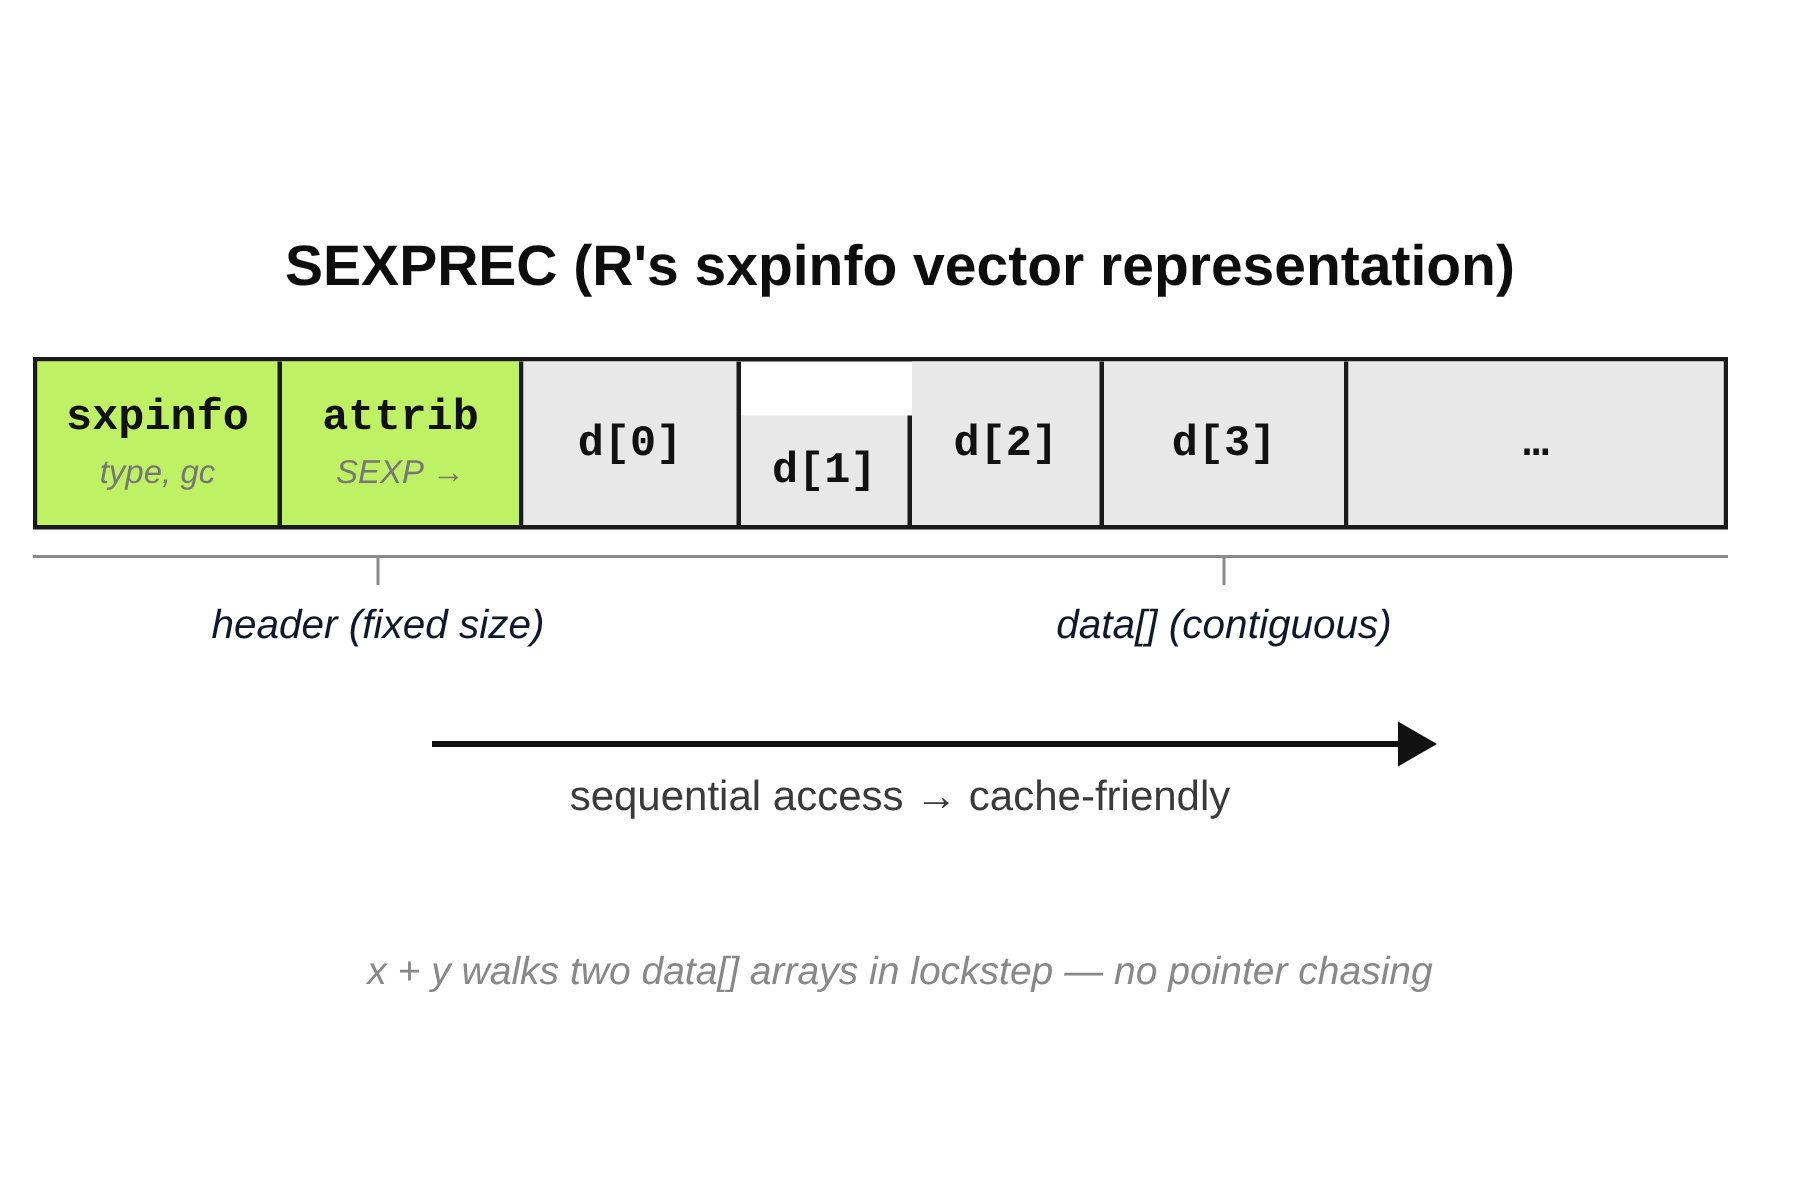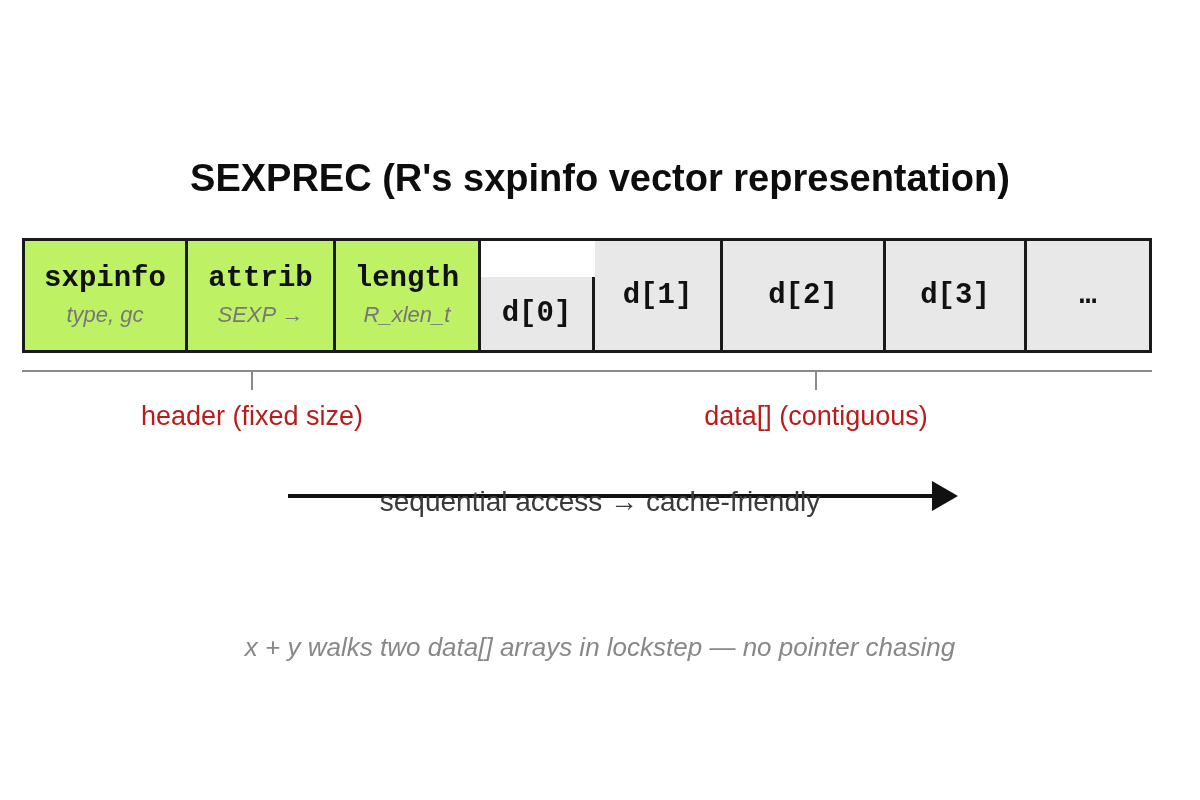--- a/index.html
+++ b/index.html
@@ -45,21 +45,21 @@
     border-right: 3px solid #1a1a1a;
     display: flex;
     flex-direction: column;
     align-items: center;
     justify-content: center;
   }
   .cell:last-child { border-right: none; flex: 1; }
   .cell.header { background: #bef264; }
   .cell.data   { background: #e8e8e8; }
   .struct-row .cell:nth-child(1) { width: 163px; }
-  .struct-row .cell:nth-child(2) { width: 148px; }
+  .struct-row .cell:nth-child(2) { width: 161px; }
   .struct-row .cell:nth-child(3) { width: 145px; }
   .struct-row .cell:nth-child(4) { width: 114px; margin-top: 36px; }
   .struct-row .cell:nth-child(5) { width: 128px; }
   .struct-row .cell:nth-child(6) { width: 163px; }
   .struct-row .cell:nth-child(7) { width: 141px; }
   .cell-label {
     font-family: "Liberation Mono", monospace;
     font-size: 29px;
     font-weight: bold;
     color: #111111;
@@ -91,22 +91,23 @@
     height: 18px;
     background: #8a8a8a;
   }
   .region-tick.header-tick { left: 251px; }
   .region-tick.data-tick   { left: 815px; }
   .region-label {
     position: absolute;
     top: 401px;
     transform: translateX(-50%);
     font-family: "Liberation Sans", sans-serif;
+    font-style: italic;
     font-size: 27px;
-    color: #b91c1c;
+    color: #0f172a;
     white-space: nowrap;
   }
   .region-label.header-region { left: 252px; }
   .region-label.data-region   { left: 816px; }
 
   
   .arrow-line {
     position: absolute;
     left: 288px;
     top: 494px;
@@ -119,21 +120,21 @@
     left: 932px;
     top: 481px;
     width: 0;
     height: 0;
     border-left: 26px solid #111111;
     border-top: 15px solid transparent;
     border-bottom: 15px solid transparent;
   }
   .arrow-caption {
     position: absolute;
-    top: 486px;
+    top: 515px;
     left: 0;
     right: 0;
     text-align: center;
     font-family: "Liberation Sans", sans-serif;
     font-size: 28px;
     color: #3a3a3a;
   }
 
   
   .footnote {
@@ -157,24 +158,20 @@
 
   <div class="struct-row">
     <div class="cell header">
       <div class="cell-label">sxpinfo</div>
       <div class="cell-sublabel">type, gc</div>
     </div>
     <div class="cell header">
       <div class="cell-label">attrib</div>
       <div class="cell-sublabel">SEXP →</div>
     </div>
-    <div class="cell header">
-      <div class="cell-label">length</div>
-      <div class="cell-sublabel">R_xlen_t</div>
-    </div>
     <div class="cell data">
       <div class="cell-label">d[0]</div>
     </div>
     <div class="cell data">
       <div class="cell-label">d[1]</div>
     </div>
     <div class="cell data">
       <div class="cell-label">d[2]</div>
     </div>
     <div class="cell data">

